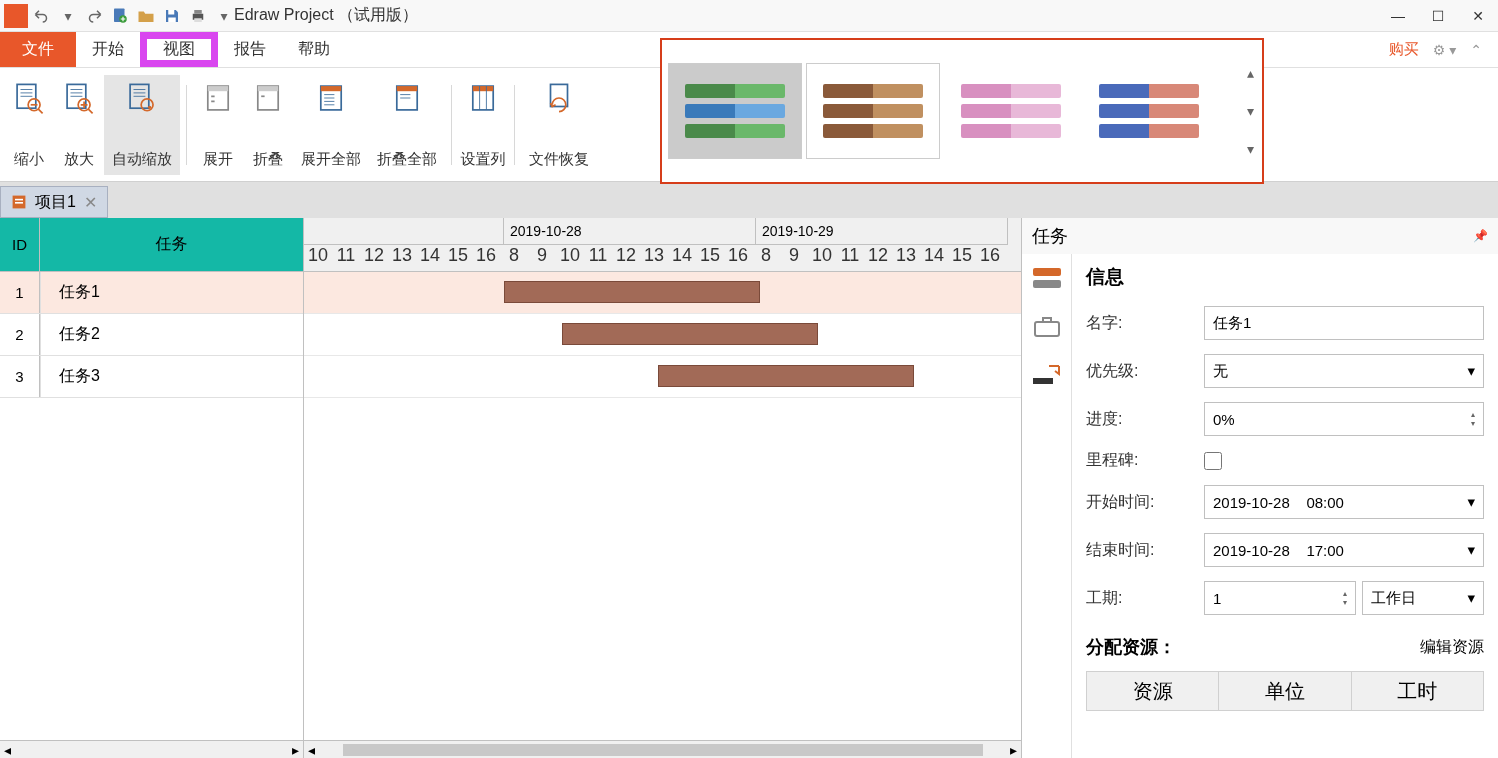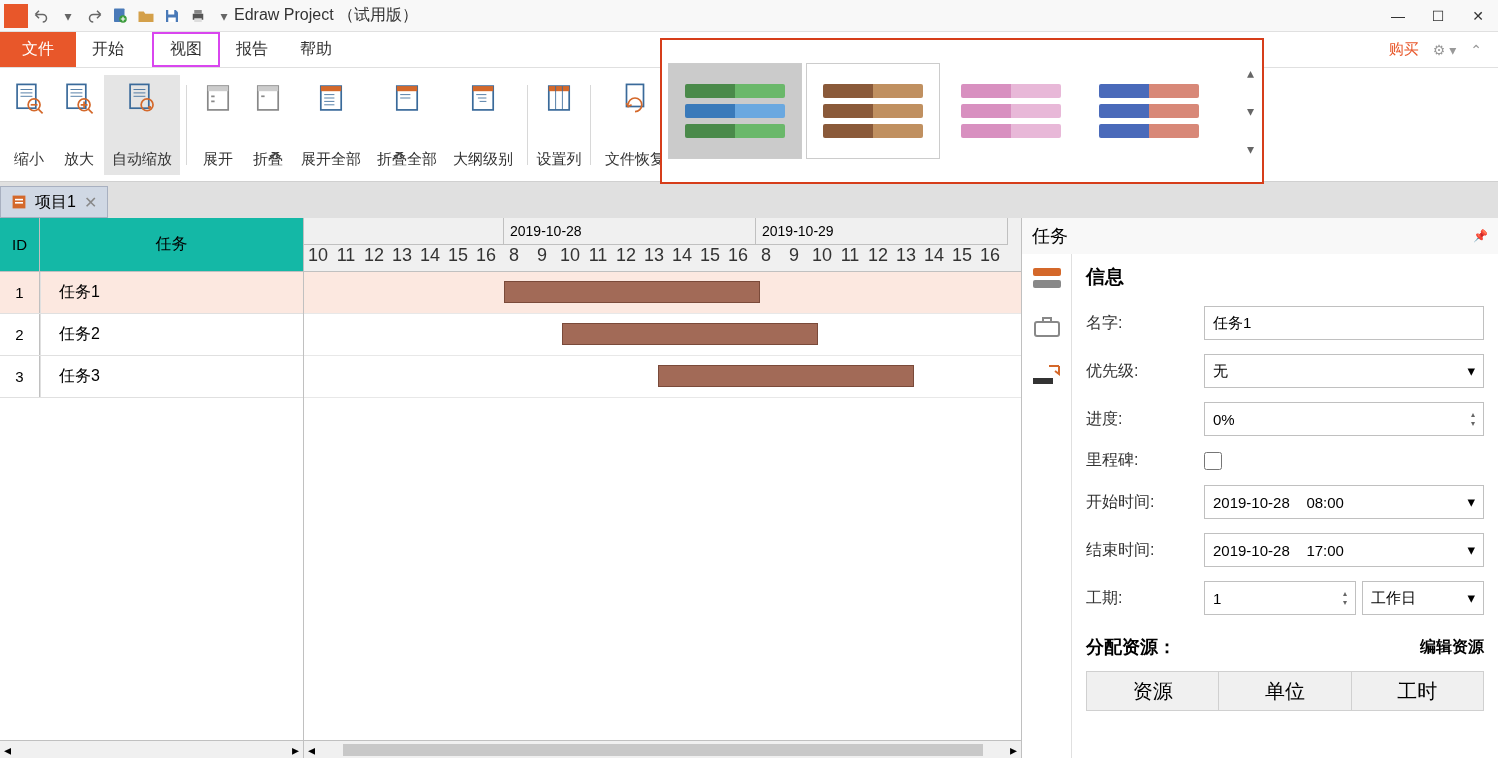--- a/index.html
+++ b/index.html
@@ -11,21 +11,21 @@
 .qat { display: flex; gap: 6px; align-items: center; }
 .qat-btn { width: 20px; height: 20px; display: flex; align-items: center; justify-content: center; color: #666; cursor: pointer; }
 .title-text { flex: 1; text-align: left; color: #333; font-size: 16px; }
 .win-controls { display: flex; gap: 20px; padding-right: 10px; }
 .win-btn { width: 20px; height: 20px; display: flex; align-items: center; justify-content: center; color: #333; cursor: pointer; }
 
 
 .menubar { height: 36px; display: flex; align-items: center; background: #fff; border-bottom: 1px solid #e0e0e0; }
 .menu-file { background: #e8572a; color: #fff; height: 100%; padding: 0 22px; display: flex; align-items: center; font-size: 16px; }
 .menu-item { padding: 0 16px; height: 100%; display: flex; align-items: center; font-size: 16px; color: #333; cursor: pointer; }
-.menu-item.active { border: 2px solid #d946ef; margin-left: 12px; }
+.menu-item.active { border: 7px solid #d946ef; }
 .menu-right { margin-left: auto; display: flex; align-items: center; gap: 14px; padding-right: 16px; }
 .buy-link { color: #e8572a; font-size: 15px; }
 .gear { color: #999; }
 
 
 .ribbon { height: 114px; display: flex; align-items: center; background: #fff; border-bottom: 1px solid #d0d0d0; padding: 4px 4px; gap: 0; position: relative; }
 .ribbon-btn { display: flex; flex-direction: column; align-items: center; justify-content: center; width: 50px; height: 100px; cursor: pointer; gap: 28px; }
 .ribbon-btn.active { background: #e5e5e5; }
 .ribbon-icon { width: 36px; height: 36px; margin-bottom: 6px; display: flex; align-items: center; justify-content: center; }
 .ribbon-label { font-size: 15px; color: #333; white-space: nowrap; }
@@ -76,21 +76,21 @@
 .strip-icon { width: 32px; height: 26px; cursor: pointer; }
 .form-area { flex: 1; padding: 10px 14px; overflow-y: auto; position: relative; }
 .form-area::-webkit-scrollbar { width: 14px; }
 .section-h { font-size: 19px; font-weight: bold; margin-bottom: 16px; }
 .form-row { display: flex; align-items: center; margin-bottom: 14px; }
 .form-label { width: 118px; font-size: 16px; color: #333; }
 .form-input { flex: 1; height: 34px; border: 1px solid #c0c0c0; padding: 0 8px; font-size: 15px; background: #fff; display: flex; align-items: center; justify-content: space-between; }
 .form-input.small { width: 152px; flex: none; }
 .spin { display: flex; flex-direction: column; font-size: 8px; color: #666; }
 .section-h2 { font-size: 18px; font-weight: bold; margin: 20px 0 12px; display: flex; justify-content: space-between; align-items: center; }
-.edit-link { font-weight: bold; font-size: 16px; }
+.edit-link { font-weight: normal; font-size: 16px; }
 .res-table-h { display: flex; height: 40px; background: #f0f0f0; border: 1px solid #d0d0d0; }
 .res-col { flex: 1; display: flex; align-items: center; justify-content: center; font-size: 20px; border-right: 1px solid #d0d0d0; }
 .res-col:last-child { border-right: none; }
 
 svg { display: block; }
 </style>
 </head>
 <body>
 
 <div class="titlebar">
@@ -225,30 +225,20 @@
   </div>
   <div class="ribbon-btn ribbon-wide">
     <div class="ribbon-icon">
         <svg width="34" height="34" viewBox="0 0 40 40">
           <rect x="8" y="6" width="24" height="28" fill="none" stroke="#3a6a9a" stroke-width="2"></rect>
           <rect x="8" y="6" width="24" height="6" fill="#d4682a"></rect>
           <path d="M12 16h12M12 20h12" stroke="#3a6a9a"></path>
         </svg>
       </div>
     <div class="ribbon-label">折叠全部</div>
-  </div>
-  <div class="ribbon-btn ribbon-wide">
-    <div class="ribbon-icon">
-        <svg width="34" height="34" viewBox="0 0 40 40">
-          <rect x="8" y="6" width="24" height="28" fill="none" stroke="#3a6a9a" stroke-width="2"></rect>
-          <rect x="8" y="6" width="24" height="6" fill="#d4682a"></rect>
-          <path d="M12 16h12M14 20h10M16 24h8" stroke="#3a6a9a"></path>
-        </svg>
-      </div>
-    <div class="ribbon-label">大纲级别</div>
   </div>
   <div class="ribbon-sep"></div>
   <div class="ribbon-btn">
     <div class="ribbon-icon">
         <svg width="34" height="34" viewBox="0 0 40 40">
           <rect x="8" y="6" width="24" height="28" fill="none" stroke="#3a6a9a" stroke-width="2"></rect>
           <rect x="8" y="6" width="24" height="6" fill="#d4682a"></rect>
           <path d="M16 6v28M24 6v28" stroke="#3a6a9a"></path>
         </svg>
       </div>

